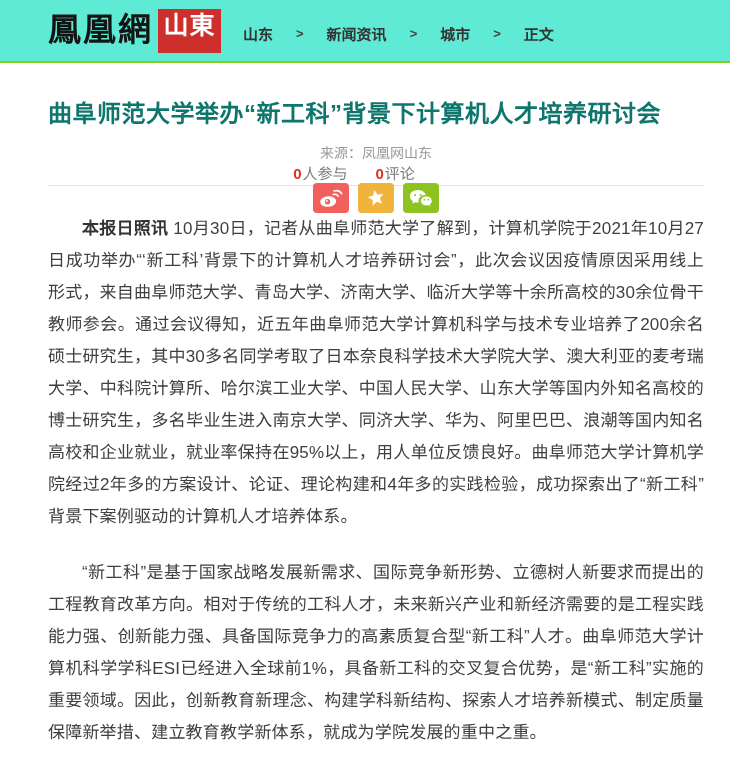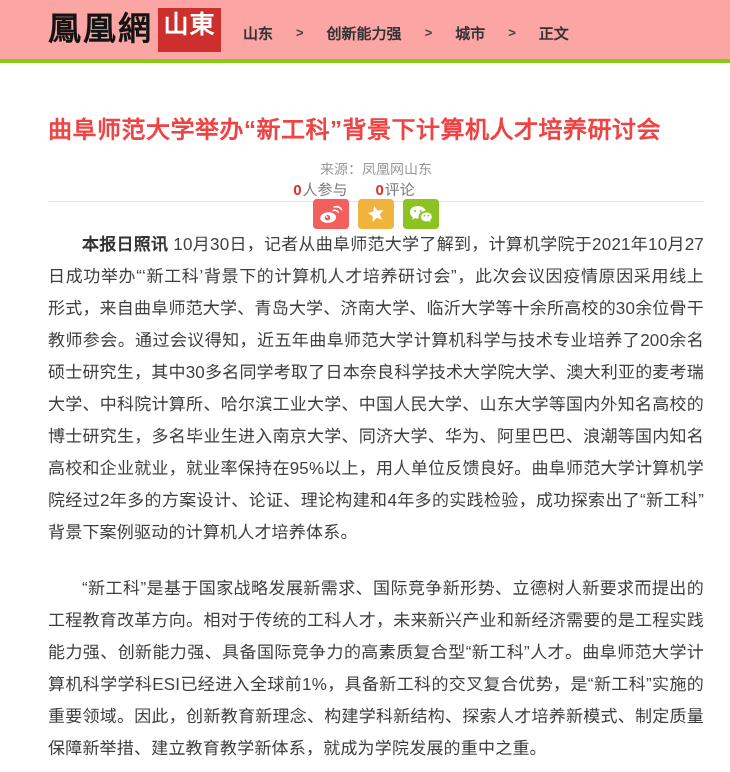--- a/index.html
+++ b/index.html
@@ -8,22 +8,22 @@
     width: 730px; height: 772px; overflow: hidden;
     background: #ffffff;
     font-family: "Liberation Sans", "DejaVu Sans", sans-serif;
   }
 
   
   .site-header {
     height: 63px;
     display: flex; align-items: center;
     padding-left: 48px;
-    border-bottom: 4px solid #84cc16;
-    background: #fca5a5;
+    border-bottom: 2px solid #84cc16;
+    background: #5eead4;
   }
   .logo { display: flex; align-items: center; cursor: pointer; }
   .logo-brand {
     font-family: "Liberation Serif", "DejaVu Serif", serif;
     font-weight: bold; font-size: 33px; color: #141414;
     letter-spacing: 2px; line-height: 1;
   }
   .logo-region {
     margin-left: 5px;
     background: #cd302c; color: #fff;
@@ -36,22 +36,22 @@
     margin-left: 22px; margin-top: 6px;
     font-size: 15px; font-weight: bold; color: #333;
     display: flex; align-items: center; white-space: nowrap; gap: 16px;
   }
   .crumb { cursor: pointer; }
   .crumb-sep { margin: 0 7px; color: #444; font-weight: bold; font-size: 13px; }
 
   
   .article { padding: 0 26px 0 48px; }
   .article-title {
-    margin-top: 51px;
-    font-size: 24px; font-weight: bold; color: #ef4444;
+    margin-top: 35px;
+    font-size: 24px; font-weight: bold; color: #0f766e;
     line-height: 32px; letter-spacing: 0.5px;
   }
   .meta-date { margin-top: 18px; font-size: 14px; color: #9a9a9a; }
   .meta-row {
     margin-top: 12px; height: 30px;
     display: flex; align-items: center; flex-direction: column;
   }
   .meta-source { font-size: 14px; color: #9a9a9a; }
   .meta-spacer { flex: 1; }
   .counts { display: flex; align-items: flex-end; gap: 28px; margin-right: 44px; }
@@ -83,21 +83,21 @@
 <body>
 
 <header class="site-header">
   <div class="logo">
     <span class="logo-brand">鳳凰網</span>
     <span class="logo-region">山東</span>
   </div>
   <nav class="breadcrumb">
     <span class="crumb">山东</span>
     <span class="crumb-sep">&gt;</span>
-    <span class="crumb">创新能力强</span>
+    <span class="crumb">新闻资讯</span>
     <span class="crumb-sep">&gt;</span>
     <span class="crumb">城市</span>
     <span class="crumb-sep">&gt;</span>
     <span class="crumb">正文</span>
   </nav>
 </header>
 
 <main class="article">
   <h1 class="article-title">曲阜师范大学举办“新工科”背景下计算机人才培养研讨会</h1>
 

